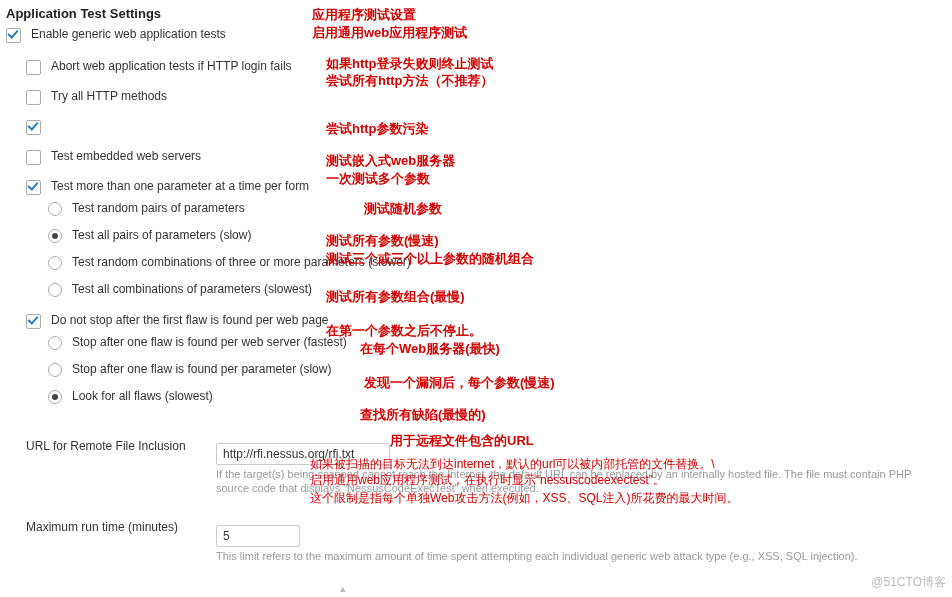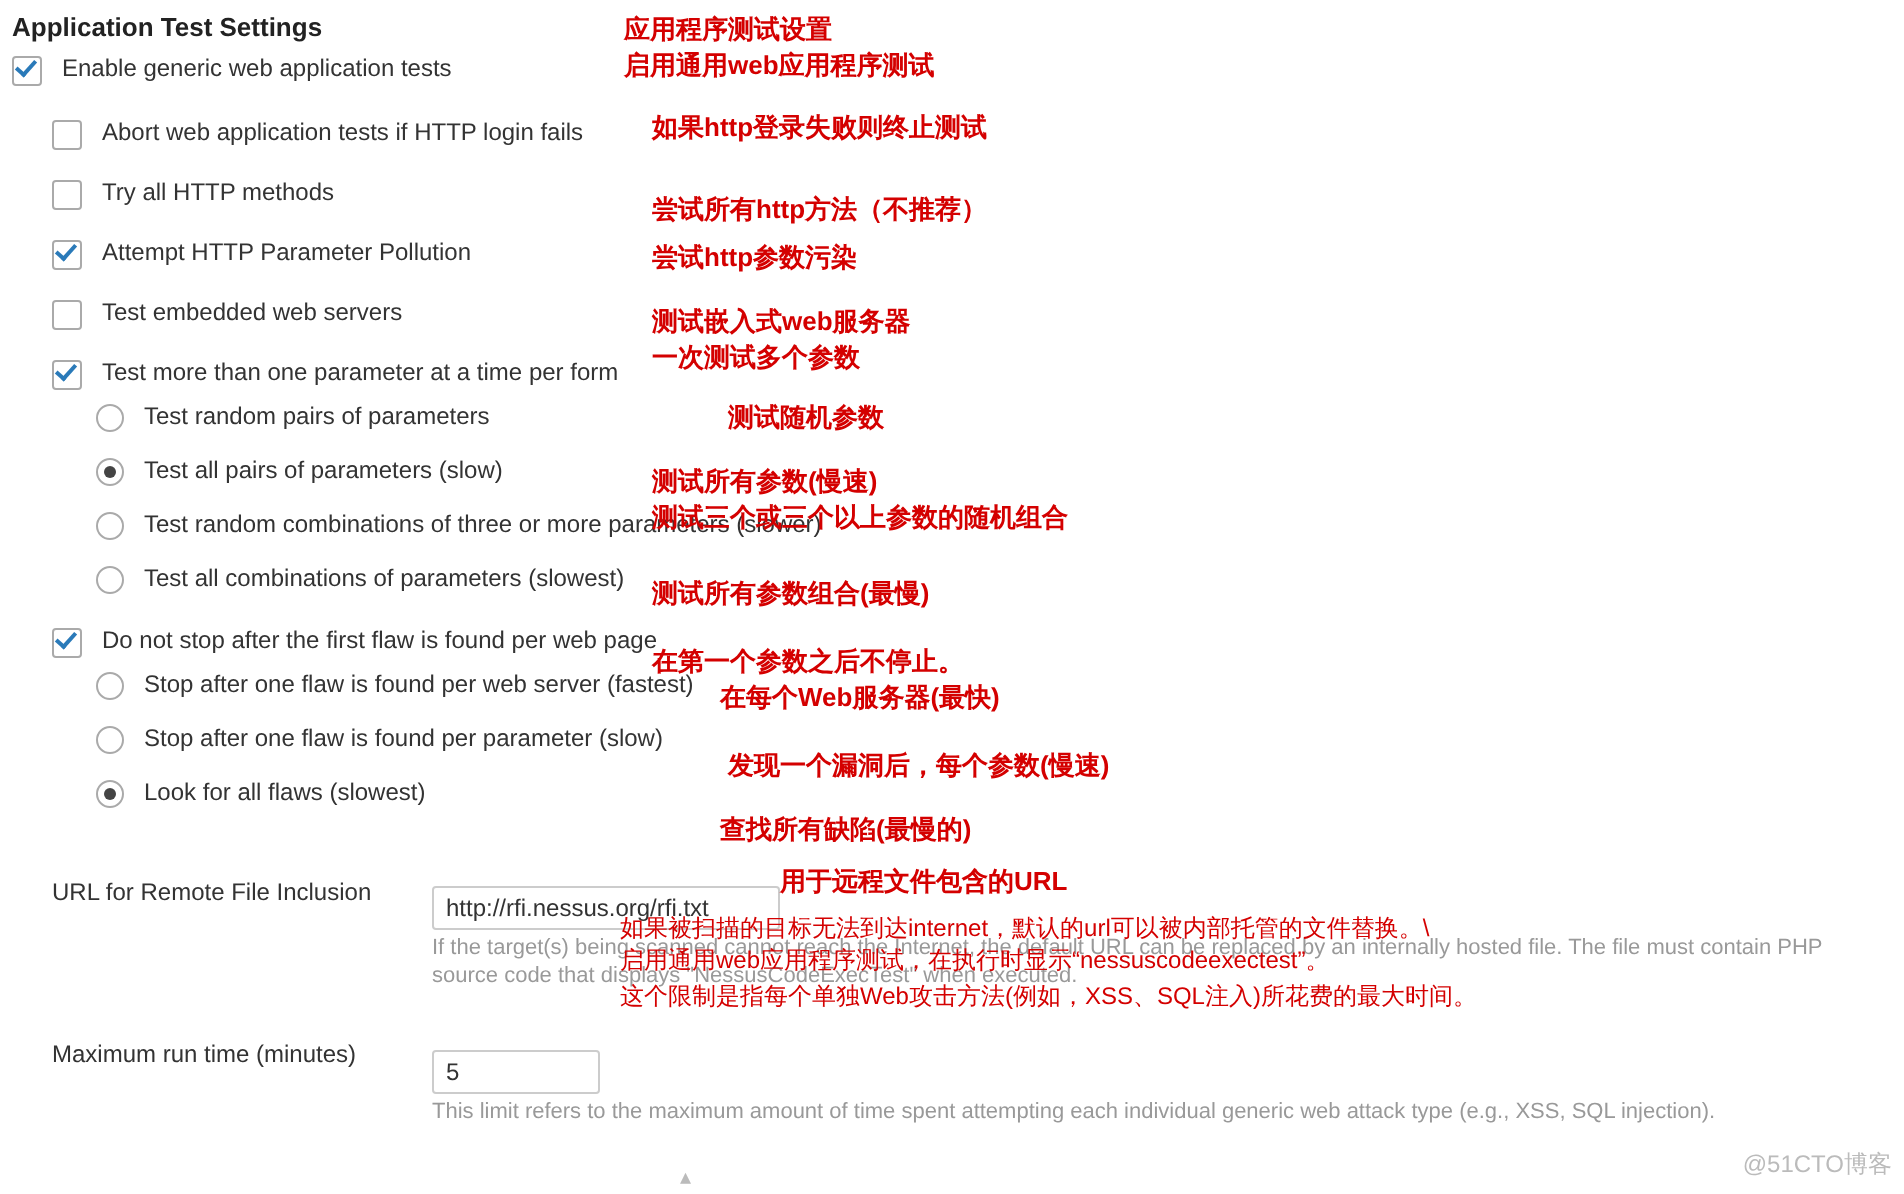--- a/index.html
+++ b/index.html
@@ -107,21 +107,20 @@
   <span class="label-col">Abort web application tests if HTTP login fails</span>
 </div>
 <div style="height:8px"></div>
 <div class="row indent-1">
   <div class="check"></div>
   <span class="label-col">Try all HTTP methods</span>
 </div>
 <div style="height:8px"></div>
 <div class="row indent-1">
   <div class="check checked"></div>
-  <span class="label-col">Attempt HTTP Parameter Pollution</span>
 </div>
 <div style="height:8px"></div>
 <div class="row indent-1">
   <div class="check"></div>
   <span class="label-col">Test embedded web servers</span>
 </div>
 <div style="height:8px"></div>
 <div class="row indent-1">
   <div class="check checked"></div>
   <span class="label-col">Test more than one parameter at a time per form</span>
@@ -176,21 +175,21 @@
 
 <div class="form-row" style="margin-top:12px">
   <span class="form-label">Maximum run time (minutes)</span>
   <input class="text-input" style="width: 70px;" value="5">
 </div>
 <div class="hint">This limit refers to the maximum amount of time spent attempting each individual generic web attack type (e.g., XSS, SQL injection).</div>
 
 <span class="anno" style="left:312px; top:6px">应用程序测试设置</span>
 <span class="anno" style="left:312px; top:24px">启用通用web应用程序测试</span>
 <span class="anno" style="left:326px; top:55px">如果http登录失败则终止测试</span>
-<span class="anno" style="left:326px; top:96px">尝试所有http方法（不推荐）</span>
+<span class="anno" style="left:326px; top:72px">尝试所有http方法（不推荐）</span>
 <span class="anno" style="left:326px; top:120px">尝试http参数污染</span>
 <span class="anno" style="left:326px; top:152px">测试嵌入式web服务器</span>
 <span class="anno" style="left:326px; top:170px">一次测试多个参数</span>
 <span class="anno" style="left:364px; top:200px">测试随机参数</span>
 <span class="anno" style="left:326px; top:232px">测试所有参数(慢速)</span>
 <span class="anno" style="left:326px; top:250px">测试三个或三个以上参数的随机组合</span>
 <span class="anno" style="left:326px; top:288px">测试所有参数组合(最慢)</span>
 <span class="anno" style="left:326px; top:322px">在第一个参数之后不停止。</span>
 <span class="anno" style="left:360px; top:340px">在每个Web服务器(最快)</span>
 <span class="anno" style="left:364px; top:374px">发现一个漏洞后，每个参数(慢速)</span>

